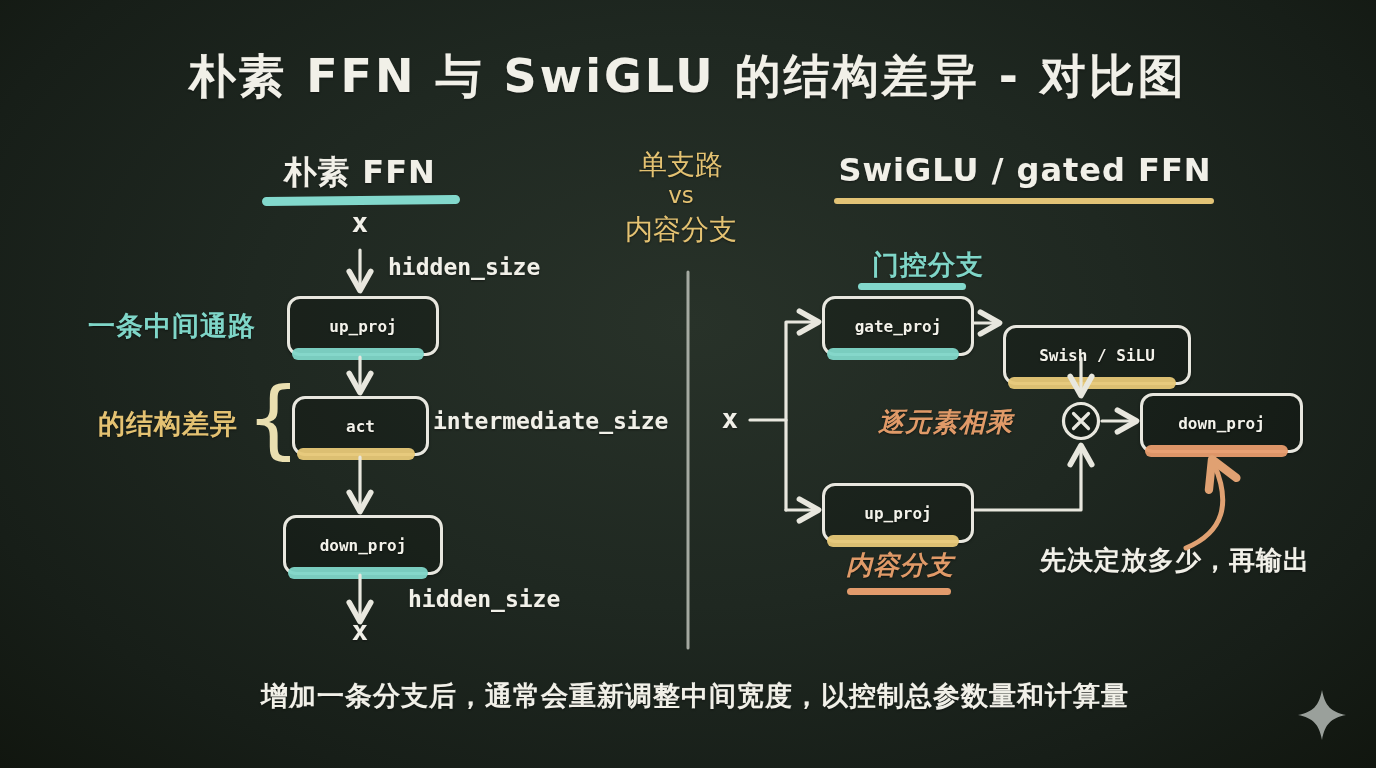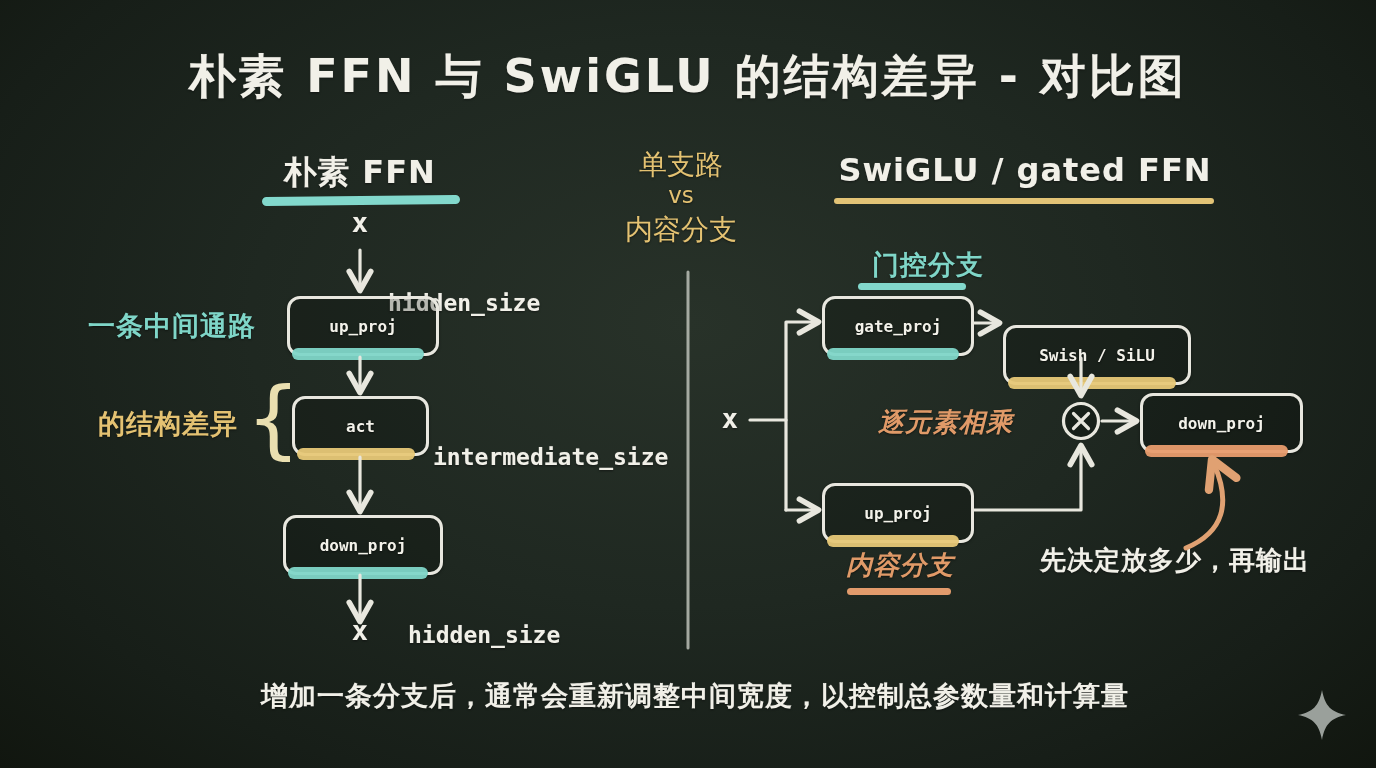--- a/index.html
+++ b/index.html
@@ -22,21 +22,21 @@
     left:0;top:46px;width:1376px;text-align:center;
     font-size:46px;font-weight:bold;letter-spacing:3px;
   }
   .hdr{font-size:32px;font-weight:bold;text-align:center;letter-spacing:1px;}
   .cjk{font-size:27px;font-weight:bold;letter-spacing:1px;white-space:nowrap;}
   .mid{text-align:center;font-weight:normal;white-space:nowrap;}
   .mono{
     font-family:"DejaVu Sans Mono","Liberation Mono",monospace;
     font-weight:bold;white-space:nowrap;
   }
-  .dim{font-size:23px;margin-top:36px;}
+  .dim{font-size:23px;}
   .xvar{font-size:27px;text-align:center;}
   .node{
     border:3px solid #e8e7df;border-radius:13px;
     background:rgba(8,12,8,.25);
     display:flex;align-items:center;justify-content:center;
     box-shadow:0 1px 3px rgba(0,0,0,.4);
   }
   .node-label{
     font-family:"DejaVu Sans Mono","Liberation Mono",monospace;
     font-weight:bold;font-size:16px;color:#f3f2ea;white-space:nowrap;

